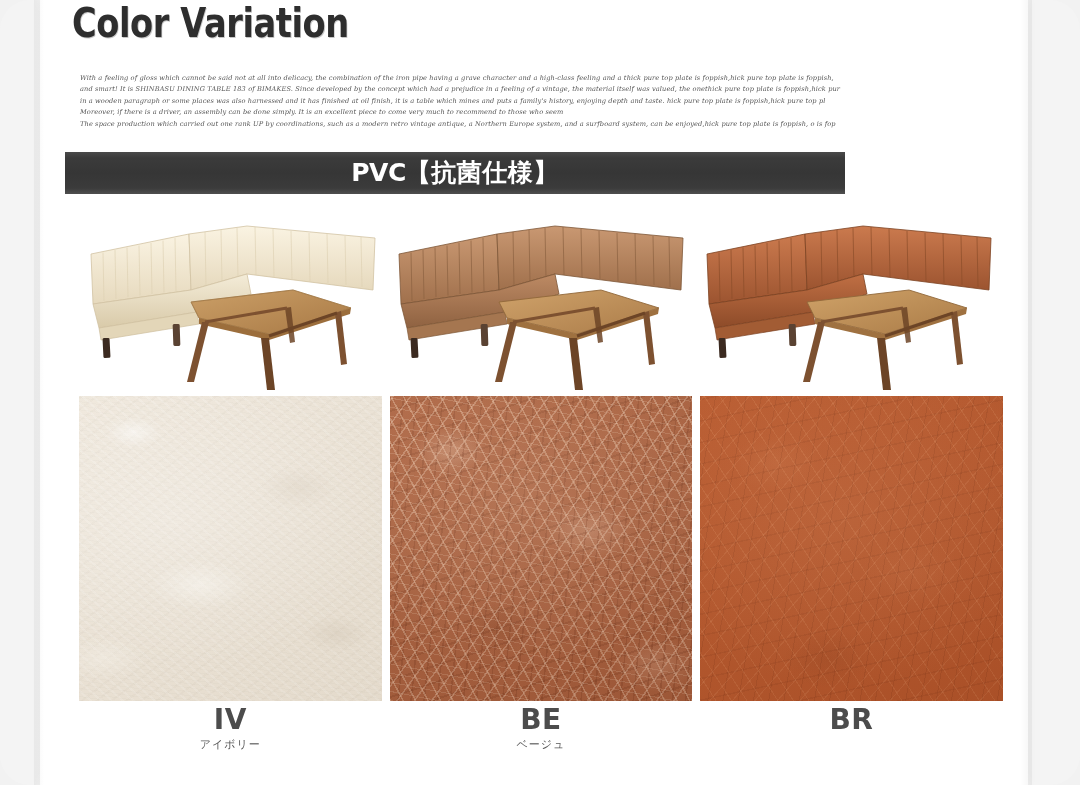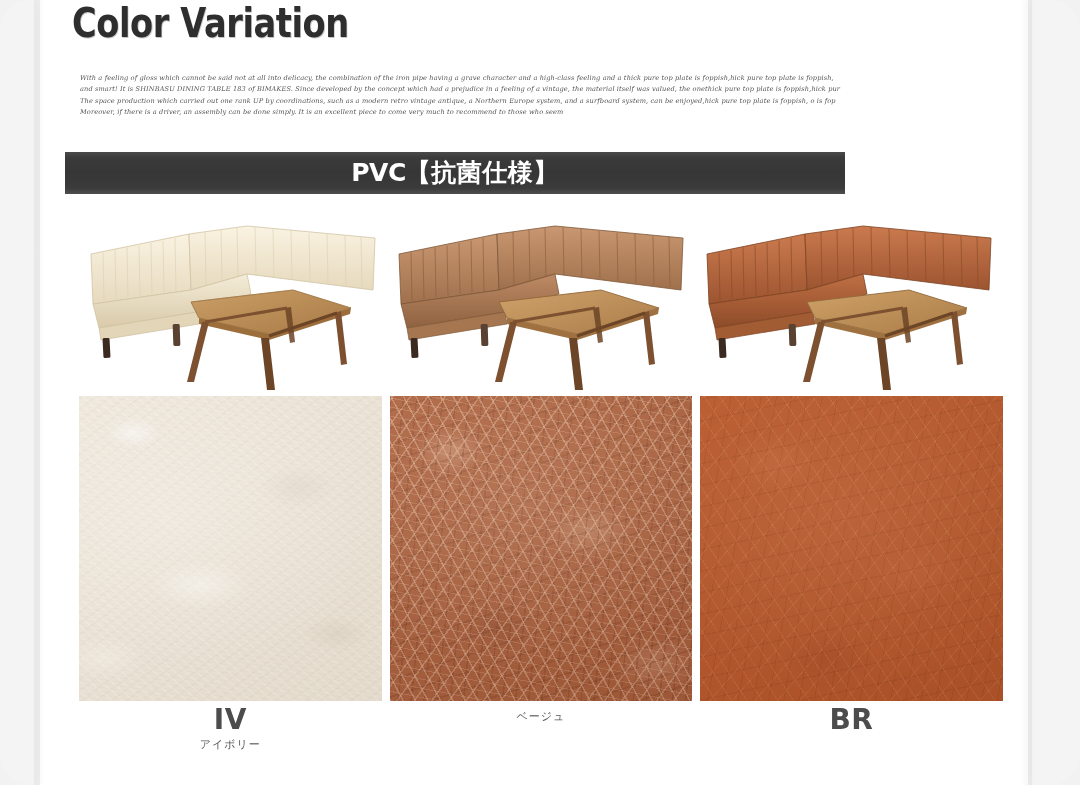--- a/index.html
+++ b/index.html
@@ -246,22 +246,23 @@
 
   <div id="sheet"></div>
   <div class="edge-shadow-l"></div>
   <div class="edge-shadow-r"></div>
 
   <div id="title">Color Variation</div>
 
   <div id="desc">
     <p>With a feeling of gloss which cannot be said not at all into delicacy, the combination of the iron pipe having a grave character and a high-class feeling and a thick pure top plate is foppish,hick pure top plate is foppish,</p>
     <p>and smart! It is SHINBASU DINING TABLE 183 of BIMAKES. Since developed by the concept which had a prejudice in a feeling of a vintage, the material itself was valued, the onethick pure top plate is foppish,hick pur</p>
+    <p>in a wooden paragraph or some places was also harnessed and it has finished at oil finish, it is a table which mines and puts a family's history, enjoying depth and taste. hick pure top plate is foppish,hick pure top pl</p>
+    <p>Moreover, if there is a driver, an assembly can be done simply. It is an excellent piece to come very much to recommend to those who seem</p>
     <p>The space production which carried out one rank UP by coordinations, such as a modern retro vintage antique, a Northern Europe system, and a surfboard system, can be enjoyed,hick pure top plate is foppish, o is fop</p>
-    <p>Moreover, if there is a driver, an assembly can be done simply. It is an excellent piece to come very much to recommend to those who seem</p>
   </div>
 
   <div id="pvc-bar">
     <div id="pvc-label">
       <span class="latin">PVC</span><span>【</span><span>抗菌仕様</span><span>】</span>
     </div>
   </div>
 
   <div id="photo-row">
 
@@ -446,20 +447,21 @@
       <div class="grain"></div>
     </div>
   </div>
 
   <div id="caption-row">
     <div class="caption">
       <div class="cap-code">IV</div>
       <div class="cap-name">アイボリー</div>
     </div>
     <div class="caption">
+      <div class="cap-code">BE</div>
       <div class="cap-name">ベージュ</div>
     </div>
     <div class="caption">
       <div class="cap-code">BR</div>
     </div>
   </div>
 
 </div>
 
 </body></html>

